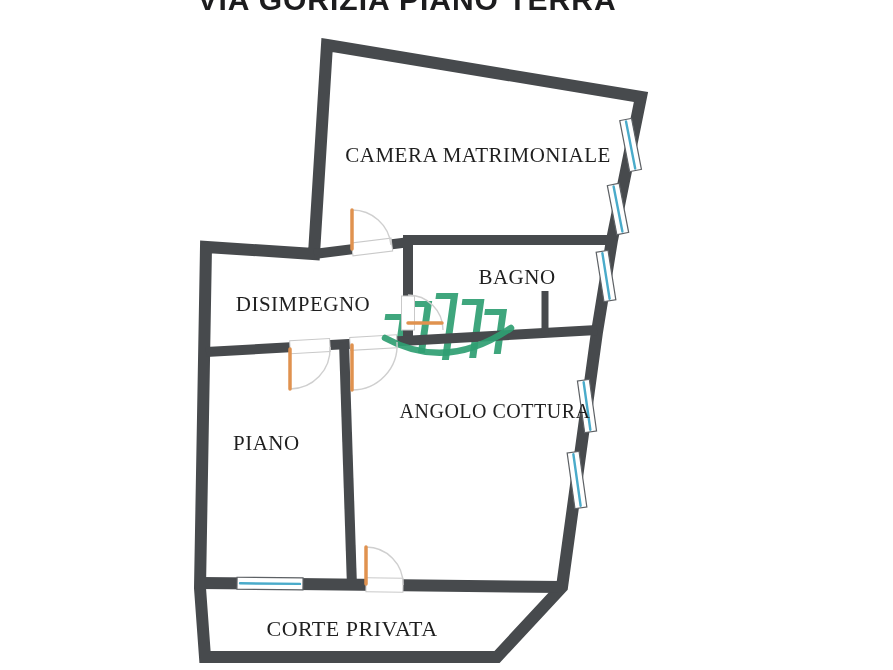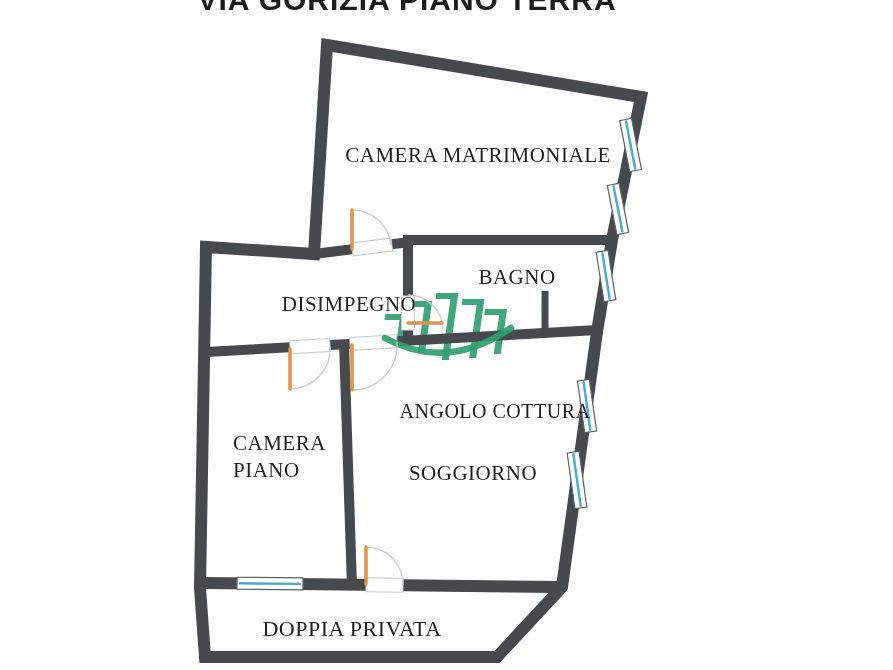--- a/index.html
+++ b/index.html
@@ -129,22 +129,20 @@
       </g>
       <g>
         <path class="arc" d="M 366,547 A 37 37 0 0 1 403,585"></path>
         <path class="leaf" d="M 366,584 L 366,547"></path>
       </g>
     </g>
   </svg>
 
   <div class="room-label" style="left:478px;top:155px;">CAMERA MATRIMONIALE</div>
   <div class="room-label" style="left:494px;top:277px;margin-left:23px;">BAGNO</div>
-  <div class="room-label" style="left:303px;top:304px;margin-left:46px;">DISIMPEGNO</div>
+  <div class="room-label" style="left:303px;top:304px;">DISIMPEGNO</div>
   <div class="room-label lbl-angolo" style="left:495px;top:363px;">ANGOLO COTTURA</div>
   <div class="room-label two-line" style="left:233px;top:430px;">
-    <div>CAMERA</div>
     <div>PIANO</div>
   </div>
-  <div class="room-label" style="left:473px;top:473px;">SOGGIORNO</div>
-  <div class="room-label lbl-corte" style="left:352px;top:629px;">DOPPIA PRIVATA</div>
+  <div class="room-label lbl-corte" style="left:352px;top:629px;">CORTE PRIVATA</div>
 
 </div>
 
 </body></html>

